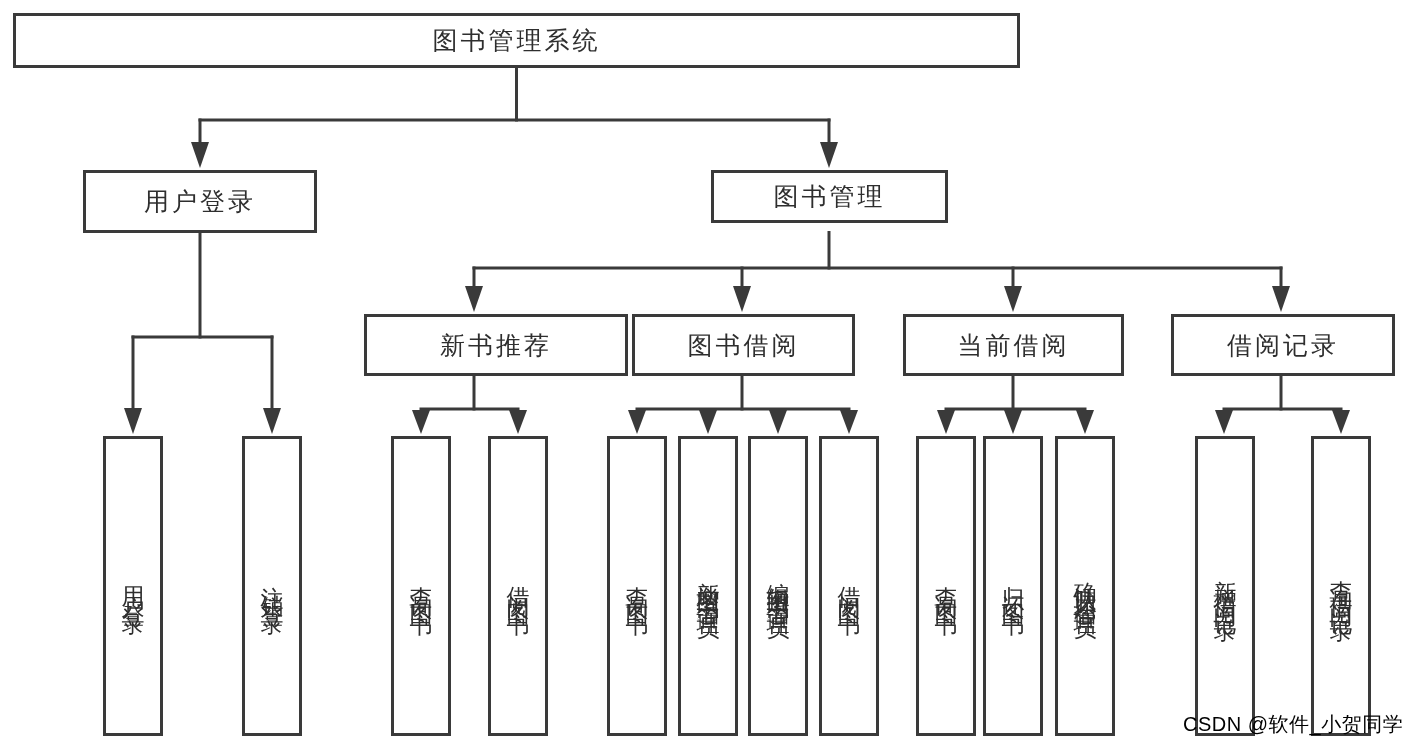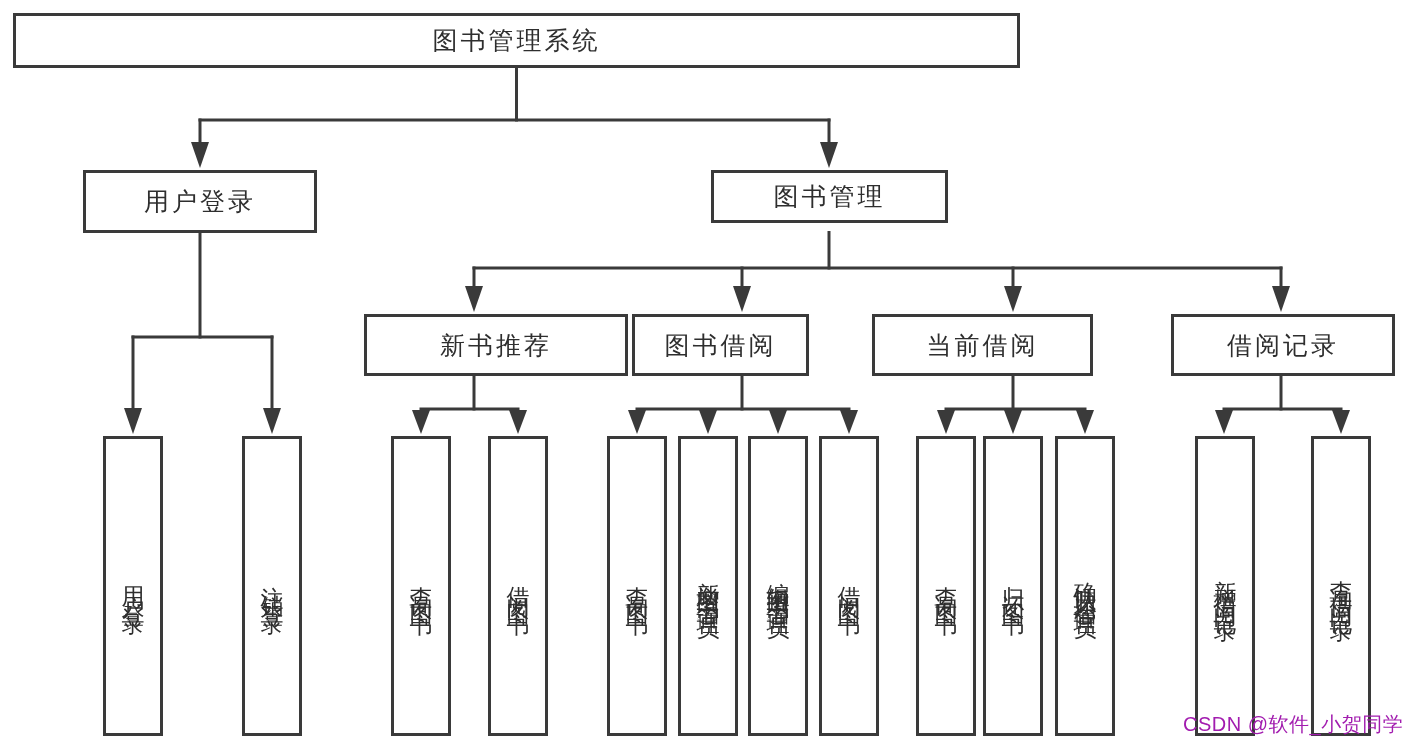--- a/index.html
+++ b/index.html
@@ -38,21 +38,21 @@
     letter-spacing:9px;
     line-height:1;
     color:#2e2e2e;
   }
   .leaf > span.long{letter-spacing:5px;}
   .leaf > span.mid{letter-spacing:8px;}
   .watermark{
     position:absolute;
     left:1183px;top:711px;
     font-size:20px;
-    color:#a21caf;
+    color:#000000;
     letter-spacing:0.5px;
     z-index:3;
     white-space:nowrap;
   }
 </style>
 </head>
 <body>
 
 <div class="canvas">
 
@@ -120,24 +120,24 @@
   <div class="node" style="left:83px;top:170px;width:234px;height:63px;">
     <span>用户登录</span>
   </div>
   <div class="node" style="left:711px;top:170px;width:237px;height:53px;">
     <span>图书管理</span>
   </div>
 
   <div class="node" style="left:364px;top:314px;width:264px;height:62px;">
     <span>新书推荐</span>
   </div>
-  <div class="node" style="left:632px;top:314px;width:177px;height:62px;">
+  <div class="node" style="left:632px;top:314px;width:223px;height:62px;">
     <span>图书借阅</span>
   </div>
-  <div class="node" style="left:872px;top:314px;width:221px;height:62px;">
+  <div class="node" style="left:903px;top:314px;width:221px;height:62px;">
     <span>当前借阅</span>
   </div>
   <div class="node" style="left:1171px;top:314px;width:224px;height:62px;">
     <span>借阅记录</span>
   </div>
 
   <div class="leaf" style="left:103px;">
     <span>用户登录</span>
   </div>
   <div class="leaf" style="left:242px;">

